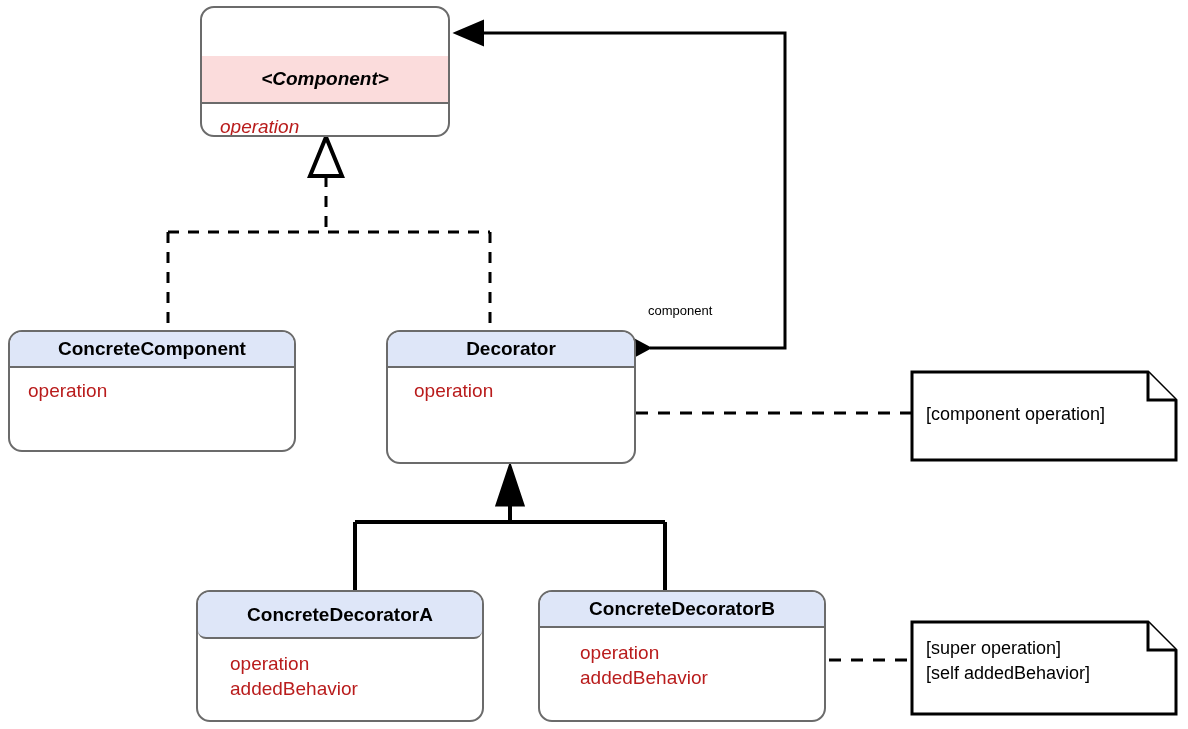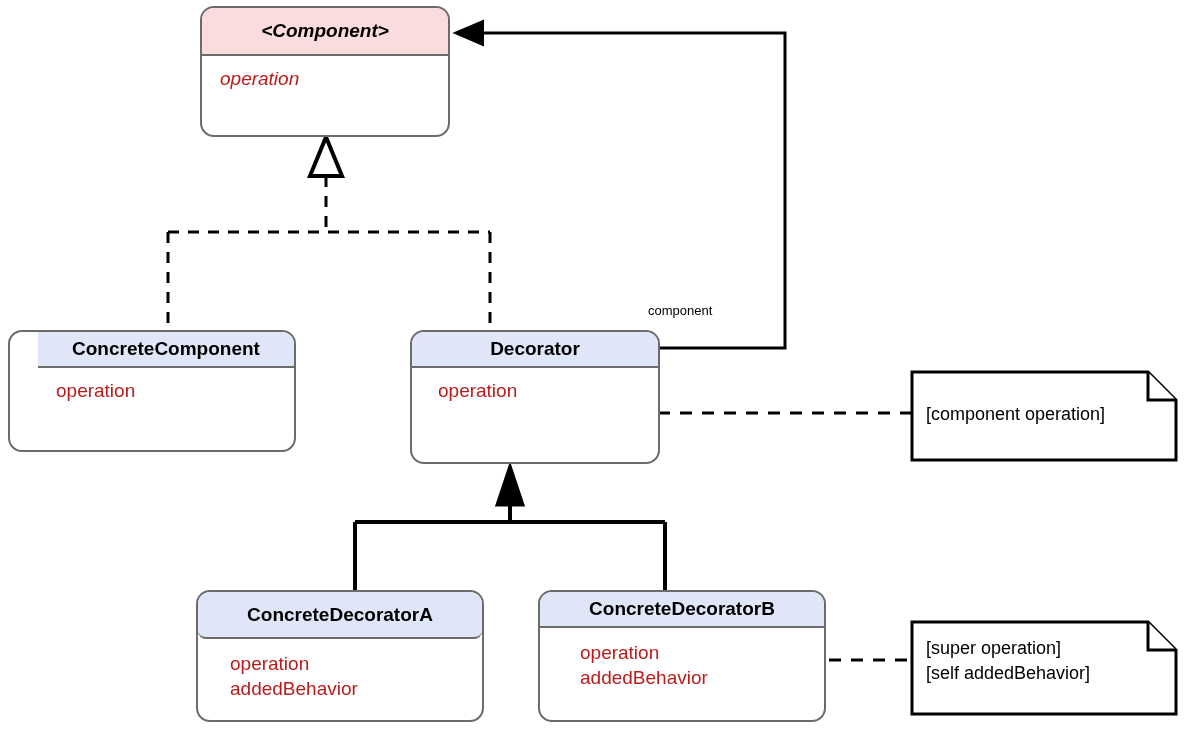--- a/index.html
+++ b/index.html
@@ -43,20 +43,21 @@
     font-weight: bold;
     font-size: 19px;
     color: #000000;
     display: flex;
     align-items: center;
     justify-content: center;
   }
   .uml-header.abstract {
     font-style: italic;
     background: #fbdcdc;
+    margin-top: 48px;
   }
   .uml-header.concrete {
     background: #dee6f8;
   }
   .uml-body {
     box-sizing: border-box;
     padding: 10px 0 0 18px;
     font-size: 19px;
     color: #b91c1c;
     line-height: 1.34;
@@ -143,30 +144,30 @@
 
   <div class="uml-class" style="left:200px; top:6px; width:250px; height:131px;">
     <div class="uml-header abstract" style="height:48px;">
       <span>&lt;Component&gt;</span>
     </div>
     <div class="uml-body abstract-ops">
       <div class="op-line">operation</div>
     </div>
   </div>
 
-  <div class="uml-class" style="left:8px; top:330px; width:288px; height:122px;padding-left:28px;">
+  <div class="uml-class" style="left:8px; top:330px; width:288px; height:122px;">
     <div class="uml-header concrete" style="height:36px;">
       <span>ConcreteComponent</span>
     </div>
     <div class="uml-body">
       <div class="op-line">operation</div>
     </div>
   </div>
 
-  <div class="uml-class" style="left:386px; top:330px; width:250px; height:134px;margin-left:24px;">
+  <div class="uml-class" style="left:386px; top:330px; width:250px; height:134px;">
     <div class="uml-header concrete" style="height:36px;">
       <span>Decorator</span>
     </div>
     <div class="uml-body" style="padding-left:26px;">
       <div class="op-line">operation</div>
     </div>
   </div>
 
   <div class="uml-class" style="left:196px; top:590px; width:288px; height:132px;">
     <div class="uml-header concrete" style="height:47px;border-radius:8px;">

